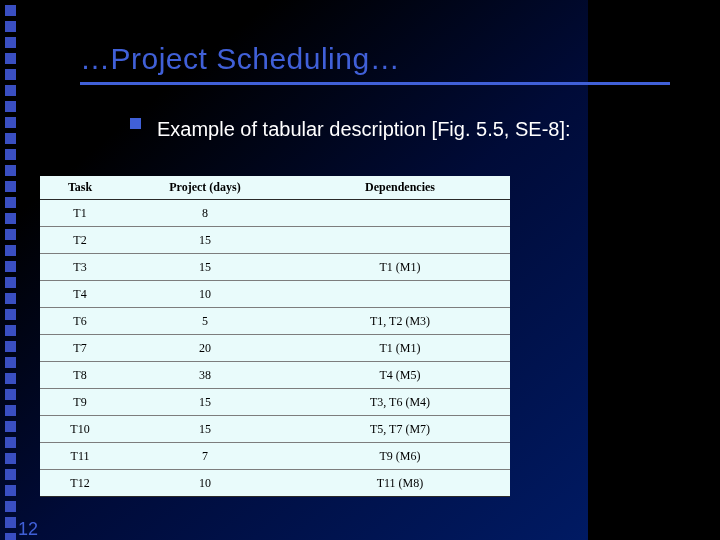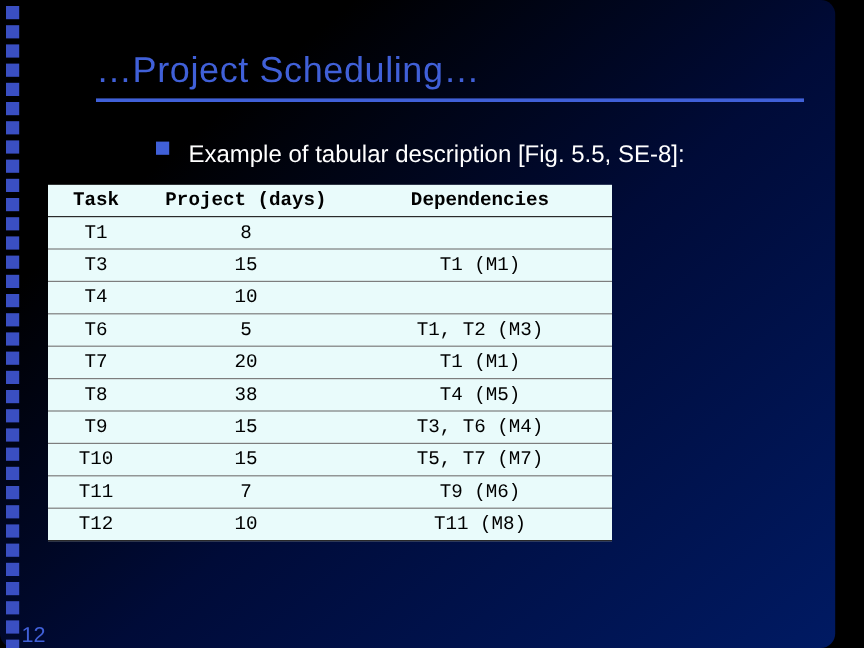--- a/index.html
+++ b/index.html
@@ -6,24 +6,23 @@
     margin: 0;
     padding: 0;
     width: 720px;
     height: 540px;
     background: #000000;
     font-family: Arial, Helvetica, sans-serif;
     overflow: hidden;
   }
   .slide {
     position: relative;
-    width: 696px;
+    width: 588px;
     height: 540px;
     background: linear-gradient(140deg, #000000 0%, #000000 22%, #000b38 55%, #001a63 100%);
-    border-radius: 12px;
   }
   .side-squares {
     position: absolute;
     left: 0;
     top: 0;
     width: 30px;
     height: 540px;
   }
   .sq {
     width: 11px;
@@ -63,26 +62,26 @@
     background: #4060d8;
     flex: 0 0 auto;
   }
   .bullet-text {
     color: #ffffff;
     font-size: 20px;
   }
   .table-host {
     position: absolute;
     left: 40px;
-    top: 154px;
+    top: 176px;
     width: 470px;
     background: #e9fbfb;
     color: #000000;
-    font-family: Liberation Mono, monospace;
-    font-size: 16px;
+    font-family: Liberation Serif, serif;
+    font-size: 12px;
   }
   table {
     width: 100%;
     border-collapse: collapse;
     table-layout: fixed;
   }
   col.c1 { width: 80px; }
   col.c2 { width: 170px; }
   col.c3 { width: 220px; }
   th {
@@ -175,20 +174,25 @@
           <th>Dependencies</th>
         </tr>
       </thead>
       <tbody>
           <tr>
             <td>T1</td>
             <td>8</td>
             <td></td>
           </tr>
           <tr>
+            <td>T2</td>
+            <td>15</td>
+            <td></td>
+          </tr>
+          <tr>
             <td>T3</td>
             <td>15</td>
             <td>T1 (M1)</td>
           </tr>
           <tr>
             <td>T4</td>
             <td>10</td>
             <td></td>
           </tr>
           <tr>

